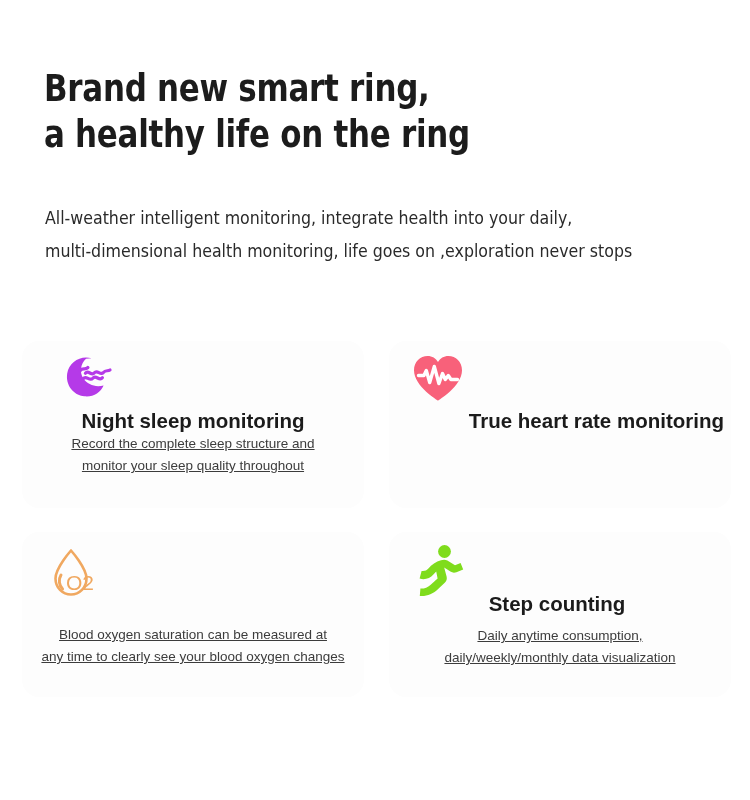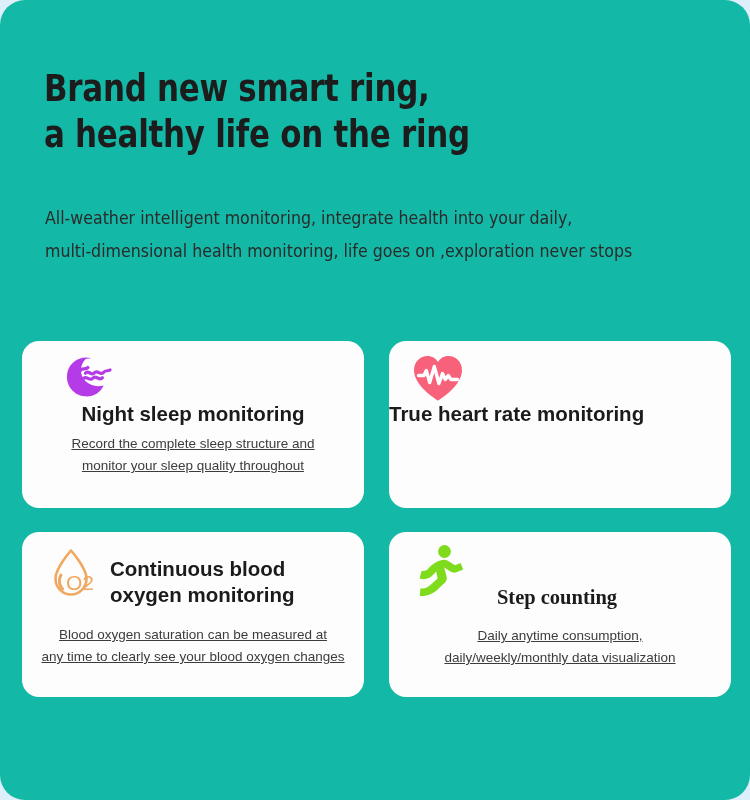--- a/index.html
+++ b/index.html
@@ -13,22 +13,21 @@
     background: #deeffc;
     font-family: "Liberation Sans", sans-serif;
     overflow: hidden;
     position: relative;
     -webkit-font-smoothing: antialiased;
   }
 
   .page {
     position: absolute;
     inset: 0;
-    background: #14b8a6;
-    border-radius: 25px;
+    background: #ffffff;
   }
 
   
   .hero {
     position: absolute;
     left: 44px;
     top: 66px;
     width: 680px;
   }
   .hero-title {
@@ -79,21 +78,21 @@
   .card-icon {
     position: absolute;
     display: block;
   }
   .card-title {
     position: absolute;
     font-family: "Liberation Sans", sans-serif;
     font-size: 20.5px;
     line-height: 26px;
     color: #1b1b1b;
-    margin: 0;
+    margin: 7px;
     white-space: pre-line;
   }
   .card-desc {
     position: absolute;
     left: 0;
     right: 0;
     text-align: center;
     font-family: "Liberation Sans", sans-serif;
     font-size: 13.5px;
     line-height: 22px;
@@ -103,31 +102,31 @@
     text-decoration: underline;
   }
 
   
   .card-sleep .card-icon { left: 38px; top: 13px; }
   .card-sleep .card-title { left: 0; right: 0; top: 60px; text-align: center; }
   .card-sleep .card-desc  { top: 92px; }
 
   
   .card-heart .card-icon { left: 22px; top: 12px; }
-  .card-heart .card-title { left: 0; right: 0; top: 60px; text-align: left; }
+  .card-heart .card-title { left: 0; right: 0; top: 60px; text-align: right; }
   .card-heart .card-desc  { top: 92px; }
 
   
   .card-spo2 .card-icon { left: 18px; top: 12px; }
   .card-spo2 .card-title { left: 88px; top: 24px; text-align: left; }
   .card-spo2 .card-desc  { top: 92px; }
 
   
   .card-steps .card-icon { left: 22px; top: 10px; }
-  .card-steps .card-title { left: 0; right: 6px; top: 52px; text-align: center; font-family: Liberation Serif, serif; }
+  .card-steps .card-title { left: 0; right: 6px; top: 52px; text-align: center; }
   .card-steps .card-desc  { top: 93px; }
 </style>
 </head>
 <body>
 
 <div class="page">
 
   <div class="hero">
     <h1 class="hero-title">Brand new smart ring,
 a healthy life on the ring</h1>
@@ -169,22 +168,20 @@
 
     <div class="card card-spo2">
       <span class="card-icon">
         <svg width="62" height="58" viewBox="0 0 62 58" aria-hidden="true">
           <path d="M31 6.5 C31 6.5 15.5 24.0 15.5 34.5 C15.5 43.6 22.4 50.5 31 50.5
                    C39.6 50.5 46.5 43.6 46.5 34.5 C46.5 24.0 31 6.5 31 6.5 Z" fill="none" stroke="#f0a860" stroke-width="2.6" stroke-linejoin="round"></path>
           <path d="M21.0 31.0 C18.2 35.6 19.0 41.5 22.6 45.0" fill="none" stroke="#f0a860" stroke-width="3.0" stroke-linecap="round"></path>
           <text x="26" y="46" font-family="'Liberation Sans', sans-serif" font-size="21" fill="#f0a860">O2</text>
         </svg>
       </span>
-      <h2 class="card-title">Continuous blood
-oxygen monitoring</h2>
       <p class="card-desc">Blood oxygen saturation can be measured at
 any time to clearly see your blood oxygen changes</p>
     </div>
 
     <div class="card card-steps">
       <span class="card-icon">
         <svg width="56" height="56" viewBox="0 0 56 56" aria-hidden="true">
           <circle cx="33.5" cy="9.5" r="6.4" fill="#7fdc1c"></circle>
           <path d="M30.0 18.2 C25.0 19.6 20.6 22.6 17.4 26.6
                    C15.8 28.6 13.2 29.4 10.6 29.0

